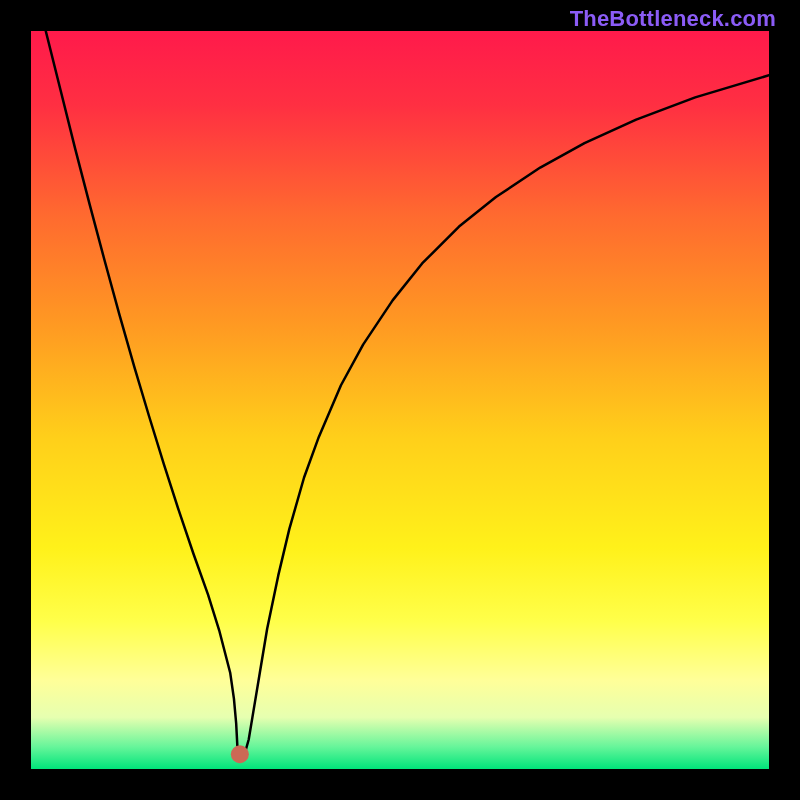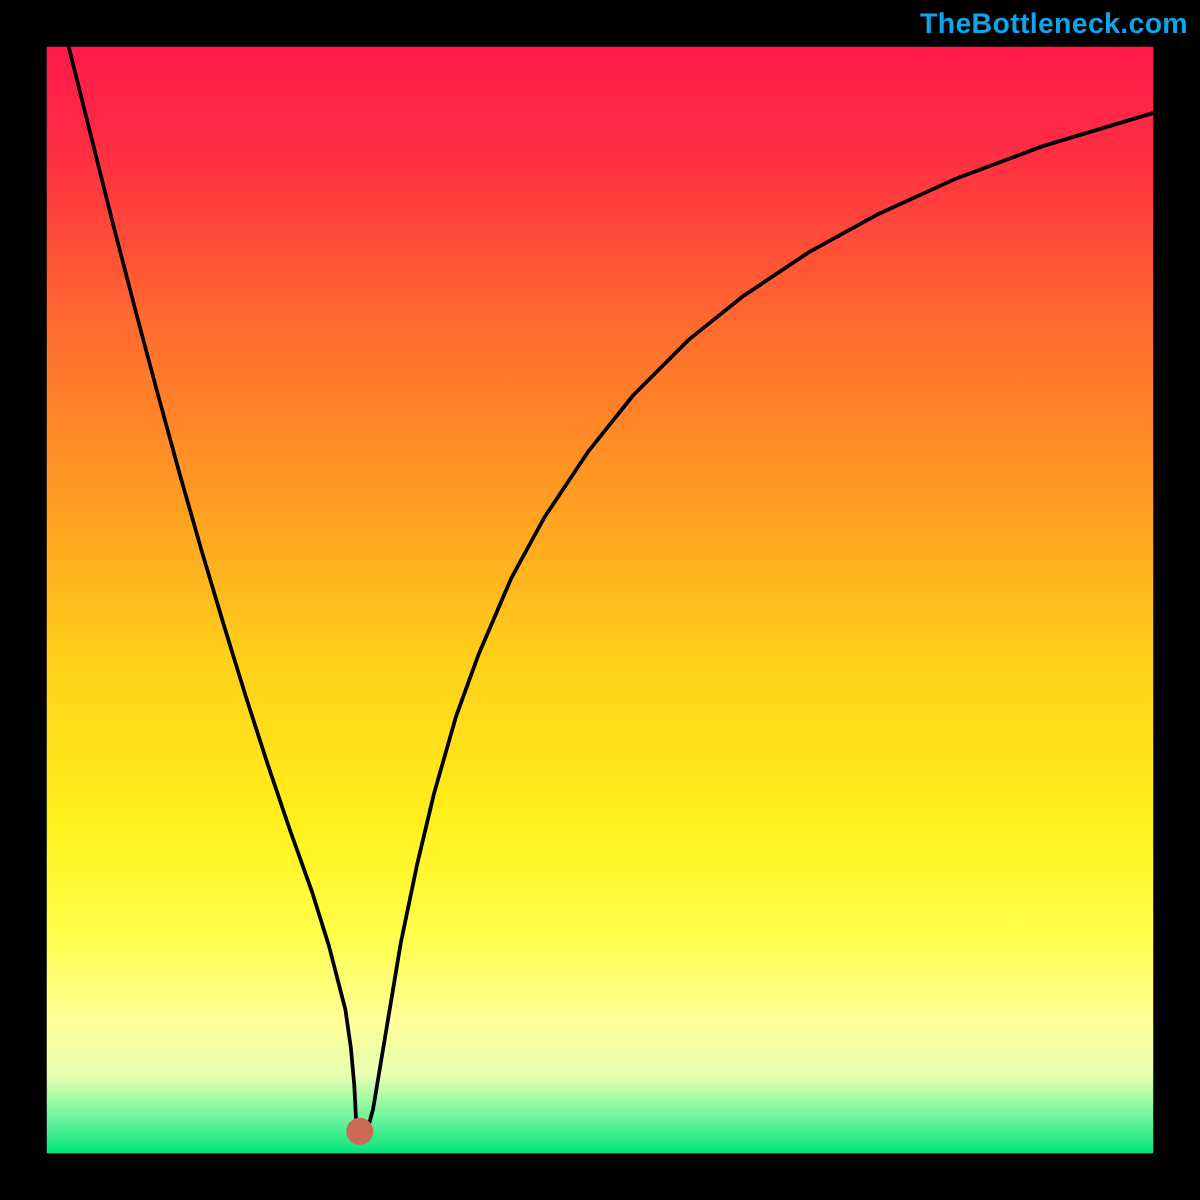--- a/index.html
+++ b/index.html
@@ -18,25 +18,25 @@
   .plot-area {
     position: absolute;
     left: 31px;
     top: 31px;
     width: 738px;
     height: 738px;
   }
   .watermark {
     position: absolute;
     top: 6px;
-    right: 8px;
+    right: 24px;
     font-family: Arial, Helvetica, sans-serif;
-    font-size: 19px;
+    font-size: 22px;
     font-weight: 600;
-    color: #0ea5e9;
+    color: #8b5cf6;
     letter-spacing: 0.2px;
   }
   svg {
     display: block;
   }
 </style>
 </head>
 <body>
 
 <div class="stage">

